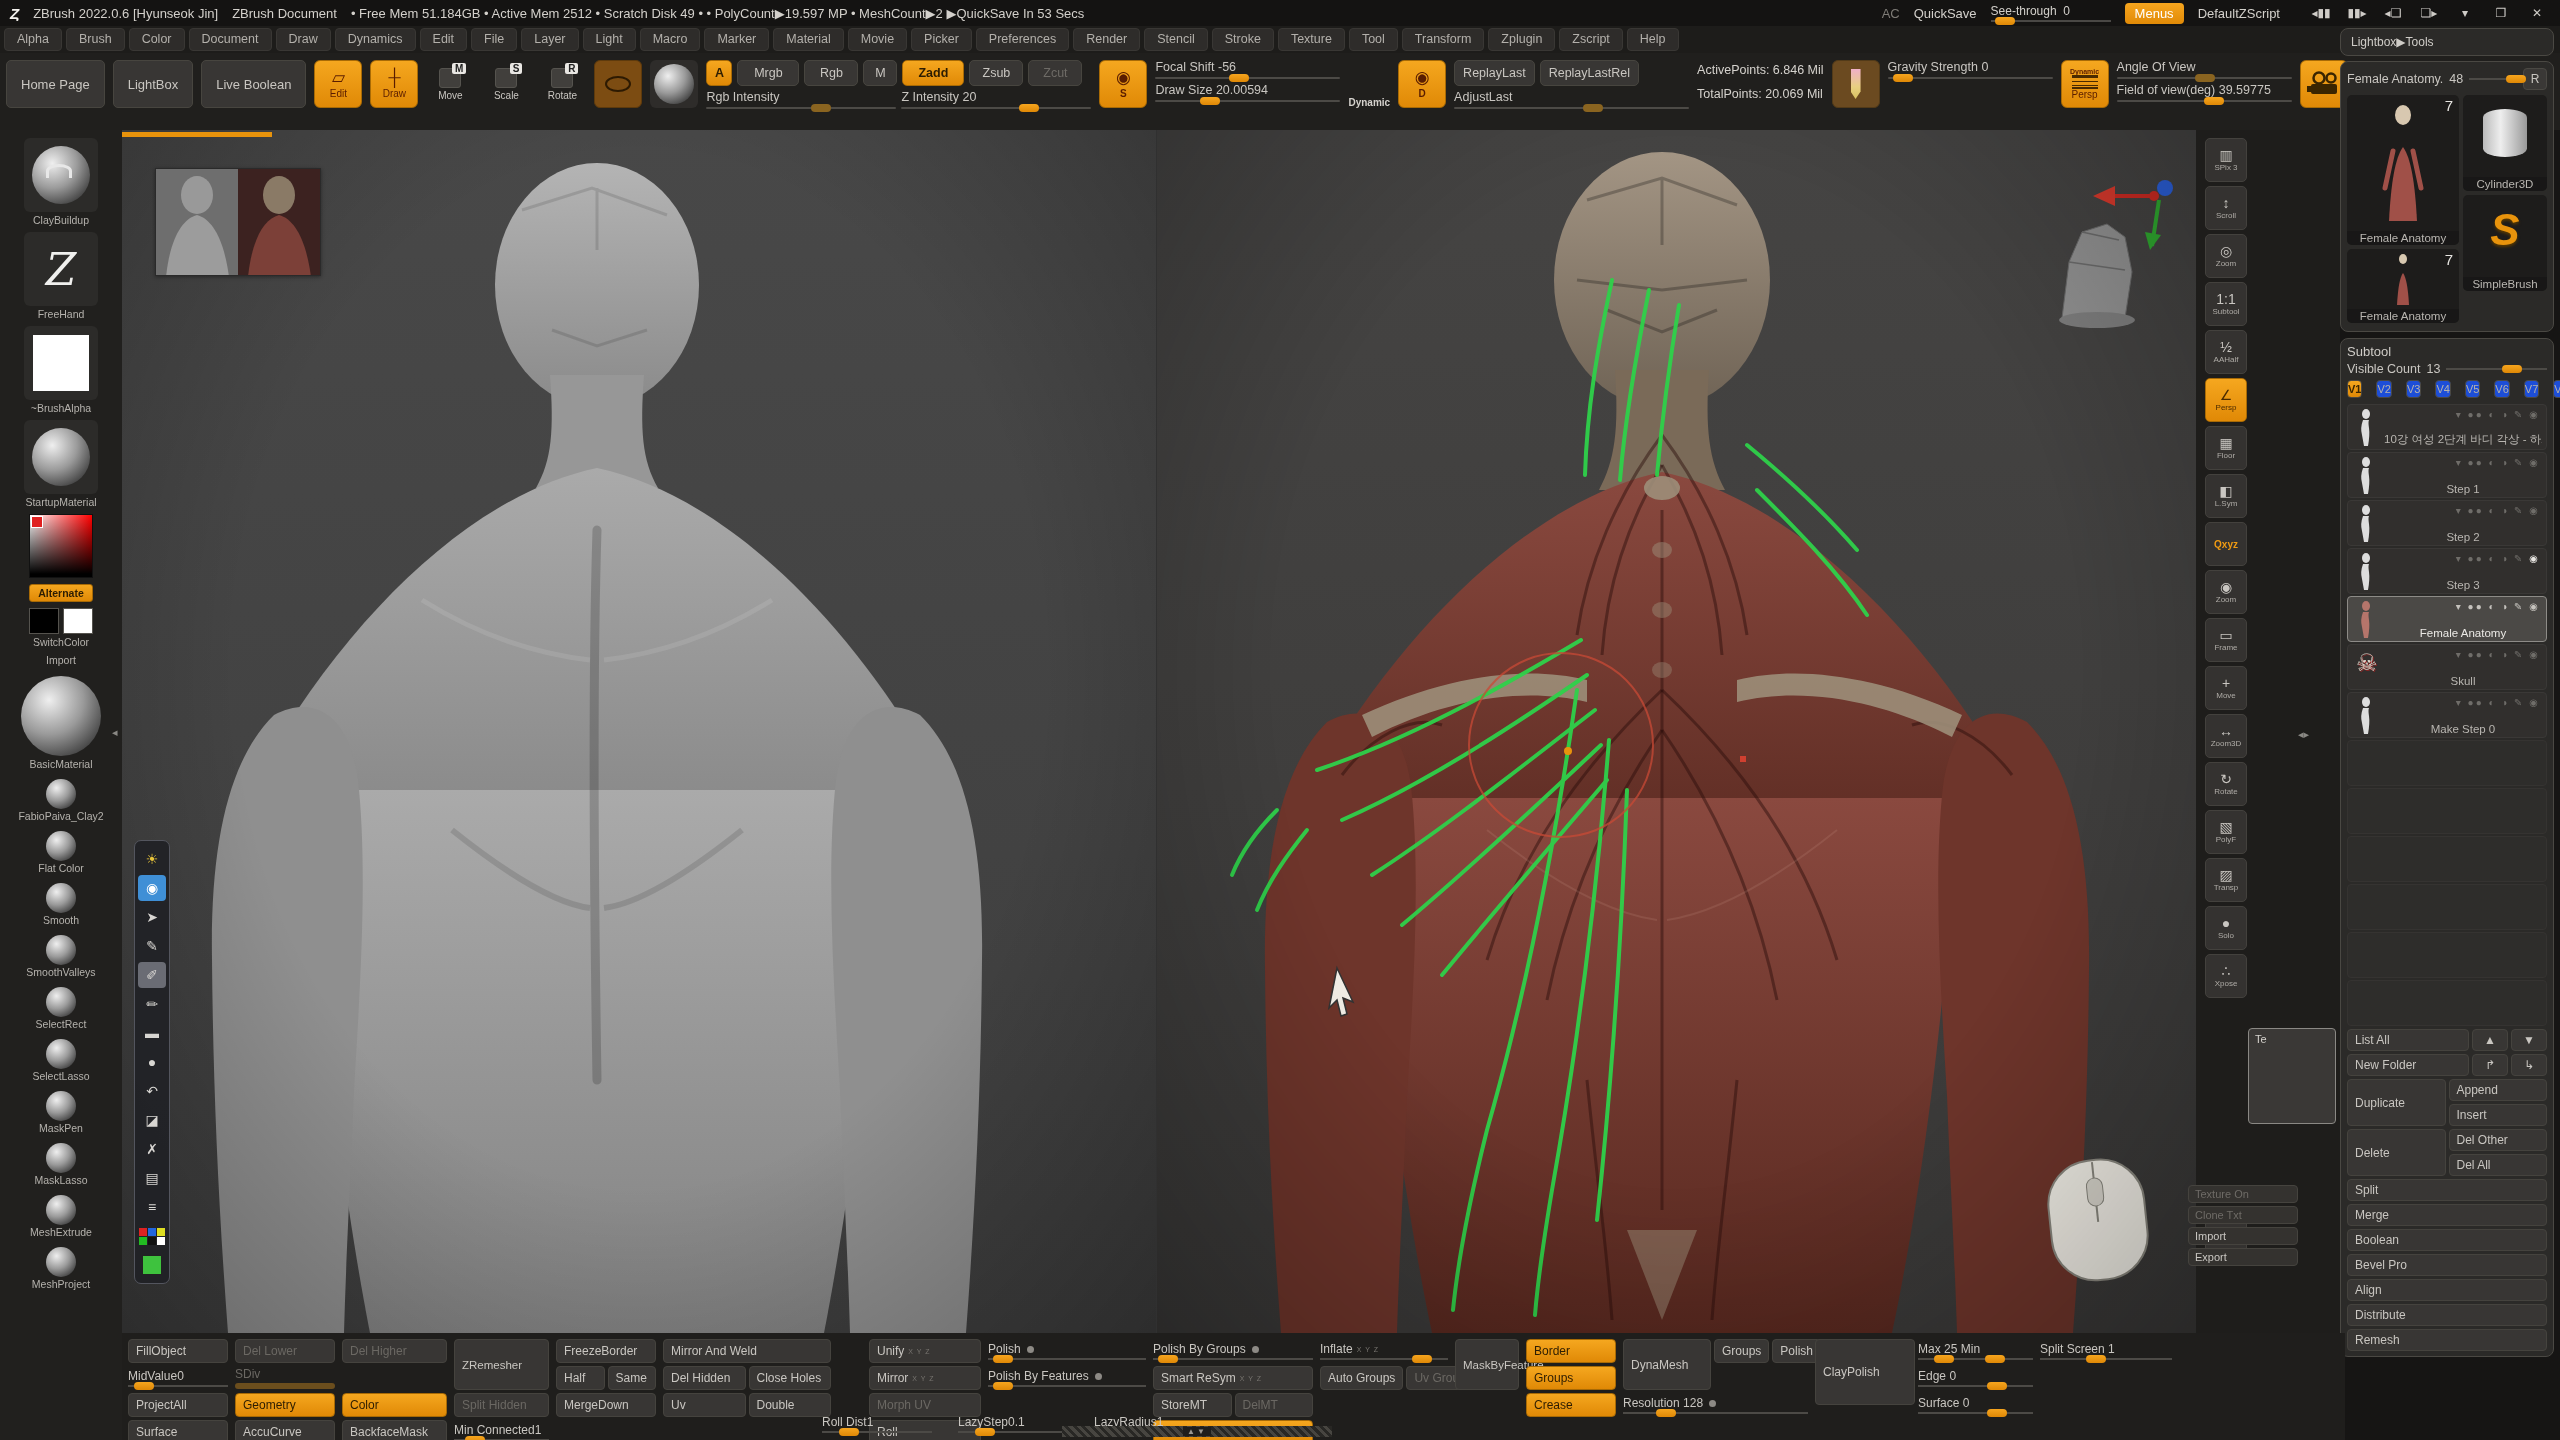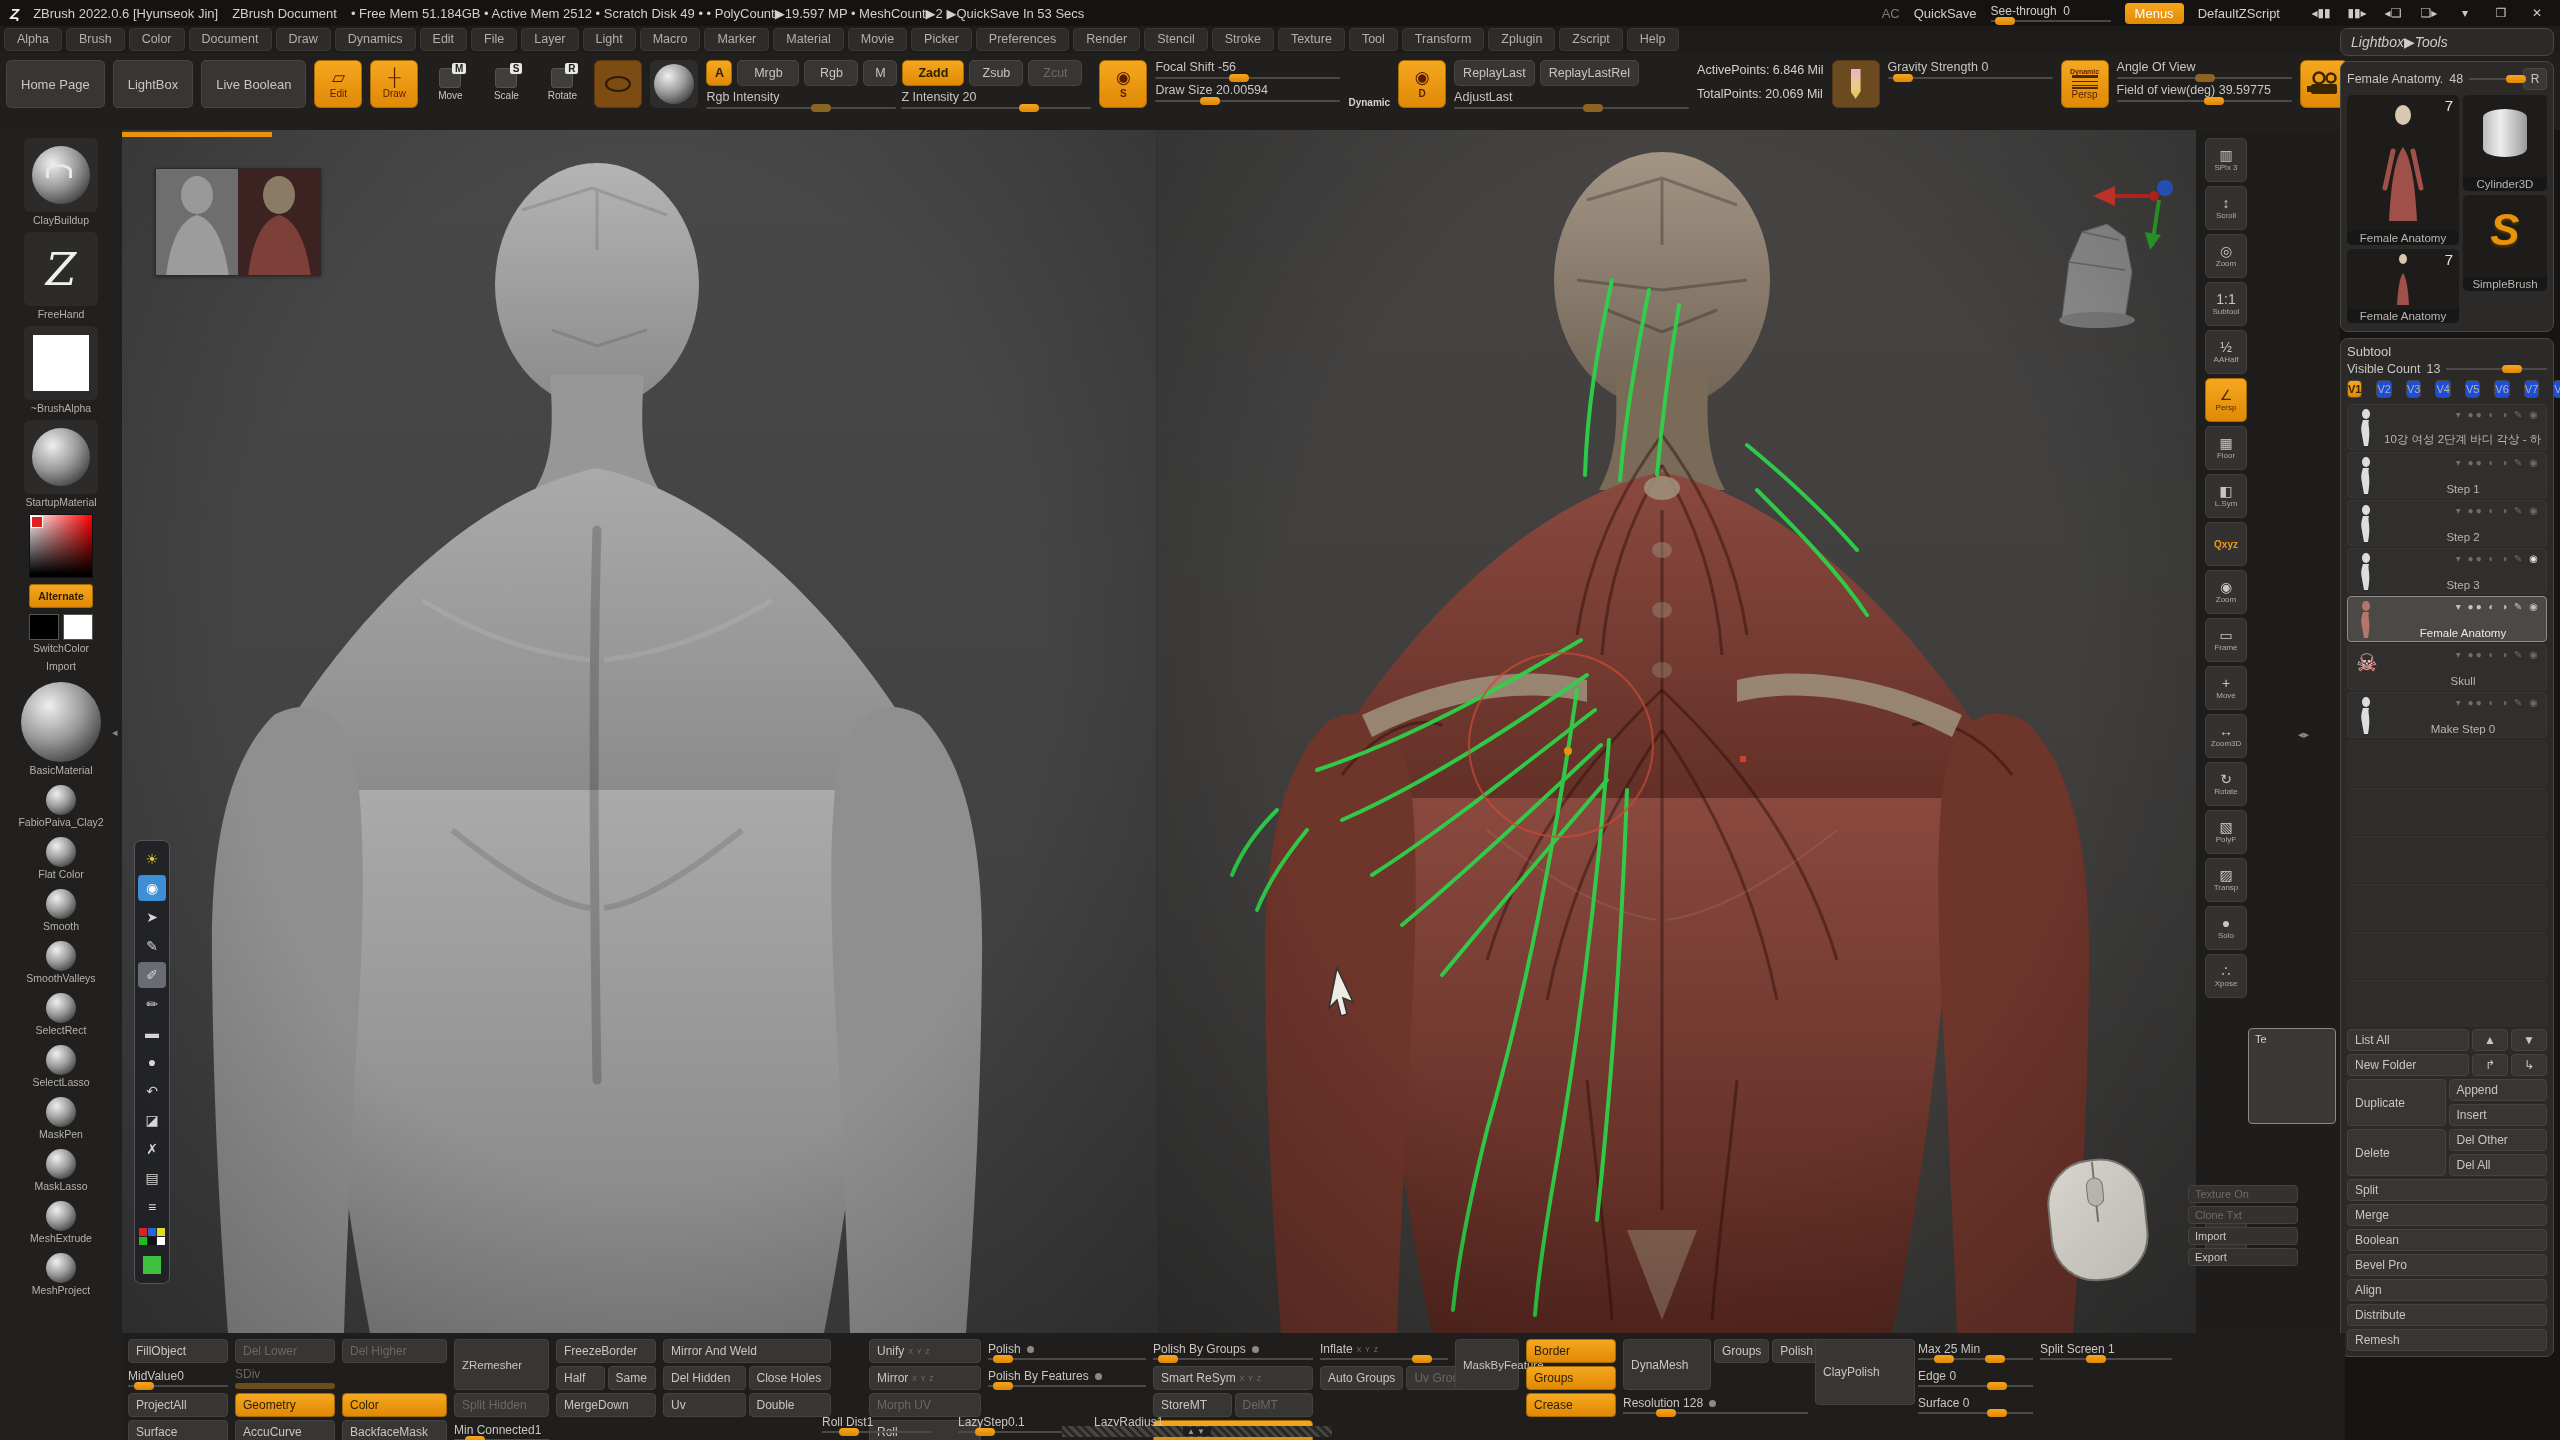--- a/index.html
+++ b/index.html
@@ -112,21 +112,21 @@
   .tex-btn { background:#34322f; border:1px solid #45433e; border-radius:4px; font-size:11px;
     padding:2px 6px; color:#c9c6c1; }
   .tex-btn.dim { color:#6e6b66; }
   #texpopup { position:absolute; left:2248px; top:1028px; width:88px; height:96px;
     background:#3a3836; border:1px solid #8a8884; border-radius:4px; z-index:6;
     font-size:11px; padding:4px 6px; color:#d5d2cd; }
 
   
   #rpanel { position:absolute; left:2340px; top:28px; width:214px; height:1405px; }
   .panelbox { background:#2b2a28; border:1px solid #4a4843; border-radius:8px; position:relative; }
-  #rp-header { height:28px; display:flex; align-items:center; padding:0 10px; font-size:14px; color:#cfccc7;font-style:italic; }
+  #rp-header { height:28px; display:flex; align-items:center; padding:0 10px; font-size:12px; color:#cfccc7; }
   #toolbox { margin-top:5px; padding:6px 6px 4px; }
   .rp-sliderrow { display:flex; align-items:center; gap:6px; font-size:12.5px; }
   .rp-sliderrow .trk { flex:1; height:2px; background:#4c4a46; position:relative; }
   .rbtn { width:24px; height:22px; background:#3a3836; border:1px solid #4a4843;
     border-radius:4px; text-align:center; font-size:12px; line-height:20px; }
   .thumbbox { background:#1d1c1b; border-radius:5px; position:relative; overflow:hidden;
     display:flex; align-items:flex-end; justify-content:center; }
   .thumbbox .cap { width:100%; text-align:center; font-size:11.5px; color:#b9b6b1;
     background:rgba(20,20,20,.55); padding:1px 0; white-space:nowrap; overflow:hidden; }
   .thumbbox .badge { position:absolute; top:2px; right:6px; font-size:15px; color:#e8e6e2; }
@@ -415,21 +415,21 @@
       <span style="width: 56px; height: 56px; background: rgb(255, 255, 255);"></span>
     </div>
     <div class="side-label">~BrushAlpha</div>
     <div class="side-thumb">
       <span class="sphere" style="width: 58px; height: 58px;"></span>
     </div>
     <div class="side-label">StartupMaterial</div>
     <div class="colorpick">
       <span class="cur"></span>
     </div>
-    <div class="btn orange" style="width: 64px; height: 24px; font-size: 10.5px; margin-top: 4px; border-radius: 3px;">Alternate</div>
+    <div class="btn orange" style="width: 64px; height: 18px; font-size: 10.5px; margin-top: 4px; border-radius: 3px;">Alternate</div>
     <div class="swatches">
       <span class="swatch" style="background: rgb(0, 0, 0);"></span>
       <span class="swatch" style="background: rgb(255, 255, 255);"></span>
     </div>
     <div class="side-label">SwitchColor</div>
     <div class="side-label">Import</div>
     <div class="sphere" style="width: 80px; height: 80px; margin-top: 4px;"></div>
     <div class="side-label">BasicMaterial</div>
     <div class="mat-item">
       <span class="sphere" style="width: 30px; height: 30px;"></span>

